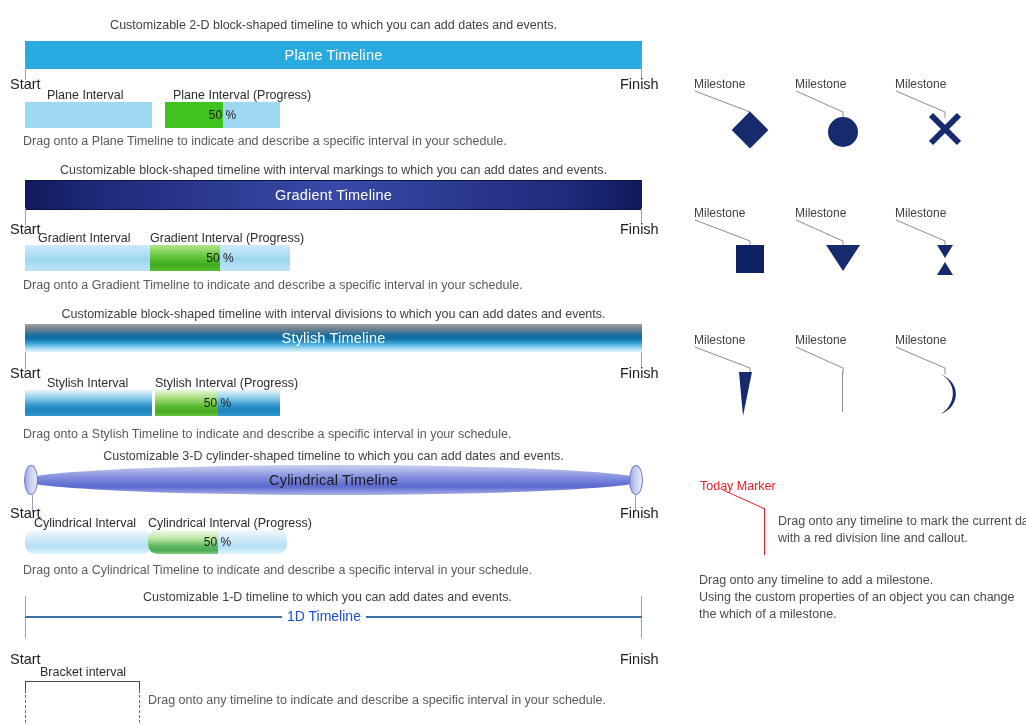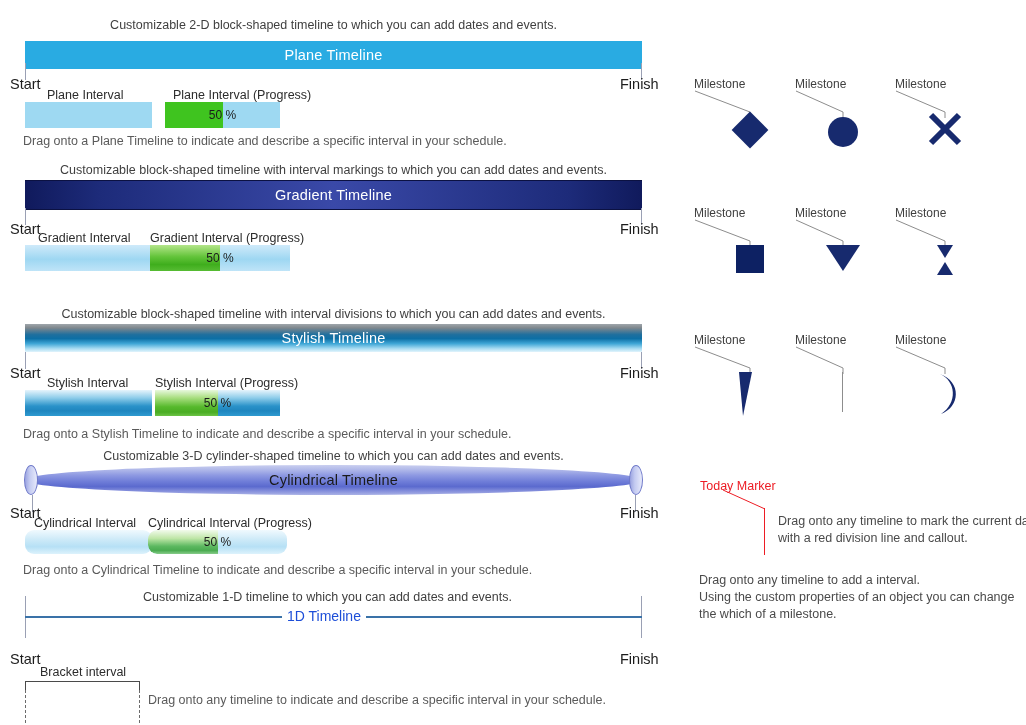--- a/index.html
+++ b/index.html
@@ -170,20 +170,21 @@
   <div class="abs endpoint" style="left:620px;top:221px;">Finish</div>
 
   <div class="abs interval-label" style="left:38px;top:231px;">Gradient Interval</div>
   <div class="iv iv-gradient" style="left:25px;top:245px;width:127px;height:26px;"></div>
 
   <div class="abs interval-label" style="left:150px;top:231px;">Gradient Interval (Progress)</div>
   <div class="iv iv-gradient" style="left:150px;top:245px;width:140px;height:26px;">
     <div class="iv-fill f-gradient" style="width:50%;"></div>
     <div class="iv-pct">50 %</div>
   </div>
+  <div class="abs hint" style="left:23px;top:278px;">Drag onto a Gradient Timeline to indicate and describe a specific interval in your schedule.</div>
 
   <div class="abs caption caption-center" style="left:25px;top:307px;width:617px;">Customizable block-shaped timeline with interval divisions to which you can add dates and events.</div>
 
   <div class="tl-bar tl-stylish" style="left:25px;top:324px;width:617px;height:28px;">
     <div class="bar-title">Stylish Timeline</div>
   </div>
   <div class="tick" style="left:25px;top:352px;height:17px;"></div>
   <div class="tick" style="left:641px;top:352px;height:17px;"></div>
   <div class="abs endpoint" style="left:10px;top:365px;">Start</div>
   <div class="abs endpoint" style="left:620px;top:365px;">Finish</div>
@@ -301,17 +302,17 @@
   </svg>
 
   <div class="today-label" style="left:700px;top:479px;">Today Marker</div>
   <svg class="ms-leader" style="left:722px;top:489px;" width="50" height="22">
     <polyline points="1,1 43,20" fill="none" stroke="#ED1C24" stroke-width="1"></polyline>
   </svg>
   <div class="today-line" style="left:764px;top:508px;height:47px;"></div>
   <div class="today-text" style="left:778px;top:513px;">Drag onto any timeline to mark the current date</div>
   <div class="today-text" style="left:778px;top:530px;">with a red division line and callout.</div>
 
-  <div class="note-text" style="left:699px;top:572px;">Drag onto any timeline to add a interval.</div>
+  <div class="note-text" style="left:699px;top:572px;">Drag onto any timeline to add a milestone.</div>
   <div class="note-text" style="left:699px;top:589px;">Using the custom properties of an object you can change</div>
   <div class="note-text" style="left:699px;top:606px;">the which of a milestone.</div>
 
 </div>
 
 </body></html>

